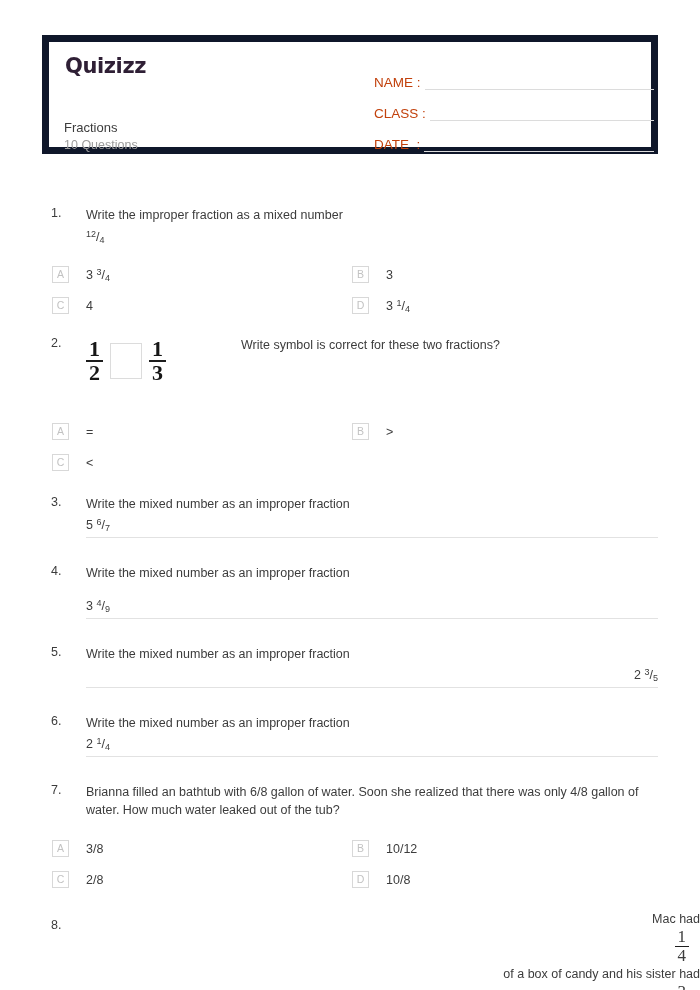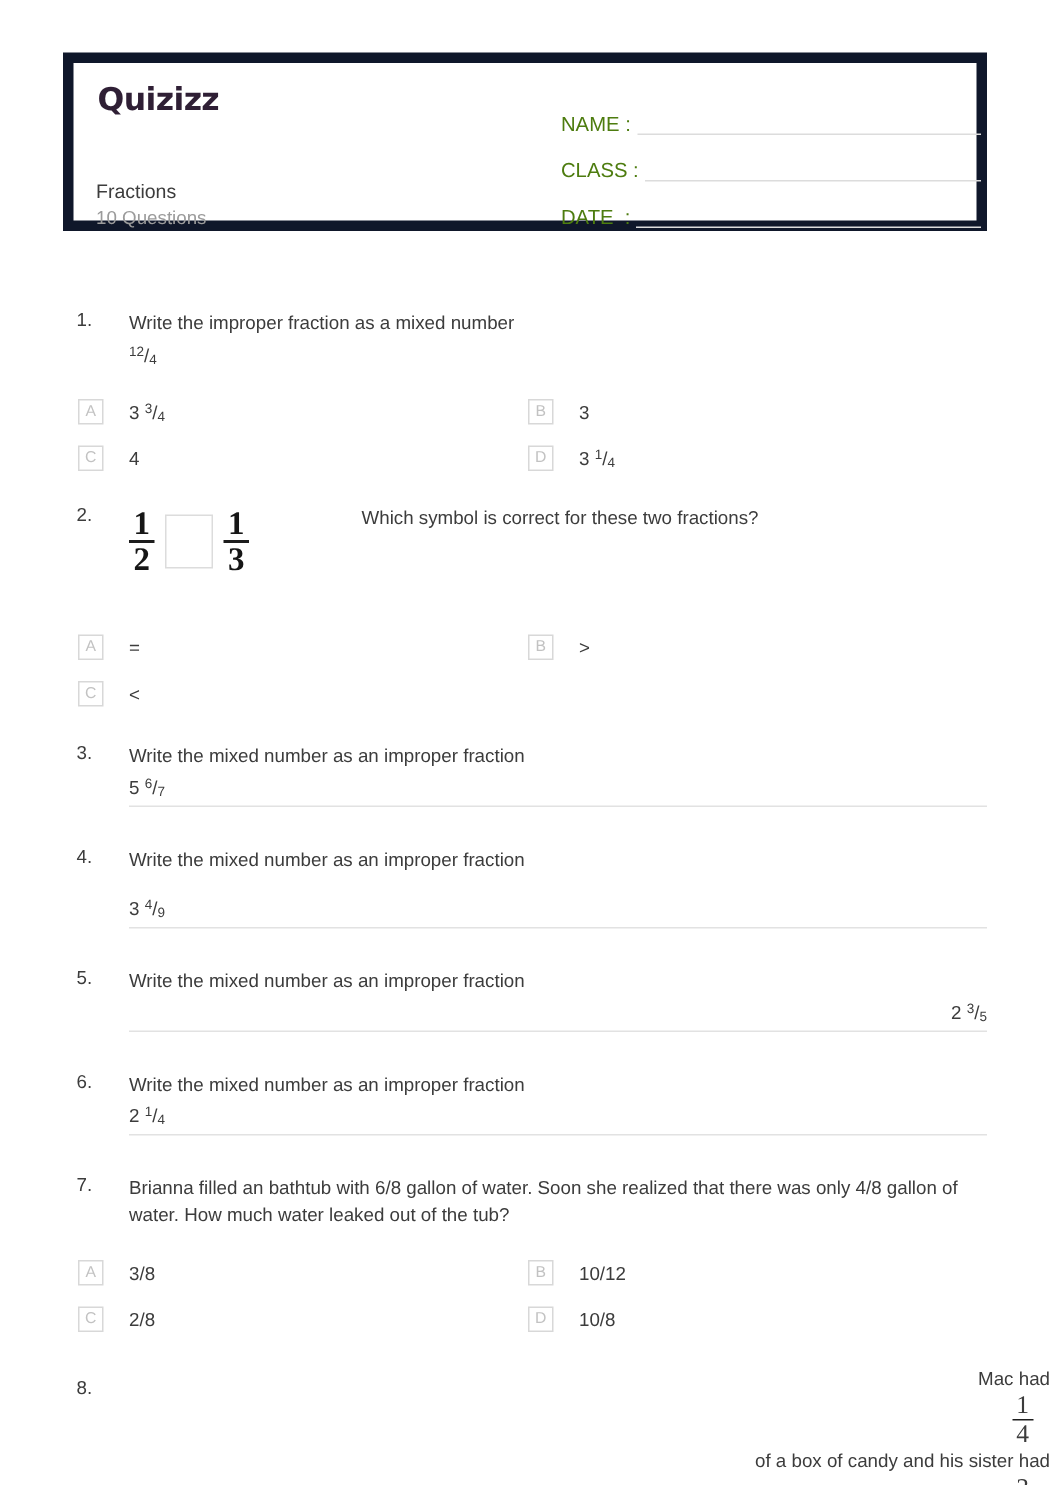--- a/index.html
+++ b/index.html
@@ -72,21 +72,21 @@
     top: 20px;
     width: 280px;
   }
   .field-row {
     display: flex;
     align-items: flex-end;
     height: 31px;
   }
   .field-label {
     font-size: 13.5px;
-    color: #4d7c0f;
+    color: #c2410c;
     white-space: pre;
     padding-bottom: 3px;
   }
   .field-line {
     flex: 1;
     border-bottom: 1px solid #dcdcdc;
     height: 1px;
     margin-bottom: 3px;
     margin-left: 4px;
   }
@@ -297,21 +297,21 @@
               <span class="num">1</span>
               <span class="den">2</span>
             </span>
             <span class="empty-box"></span>
             <span class="vfrac">
               <span class="num">1</span>
               <span class="den">3</span>
             </span>
           </div>
         </div>
-        <div class="q2-right q-text">Which symbol is correct for these two fractions?</div>
+        <div class="q2-right q-text">Write symbol is correct for these two fractions?</div>
       </div>
       <div class="options" style="padding-left:0px;margin-top:38px;">
         <div class="opt">
           <span class="opt-letter">A</span>
           <span class="opt-text">=</span>
         </div>
         <div class="opt">
           <span class="opt-letter">B</span>
           <span class="opt-text">&gt;</span>
         </div>

